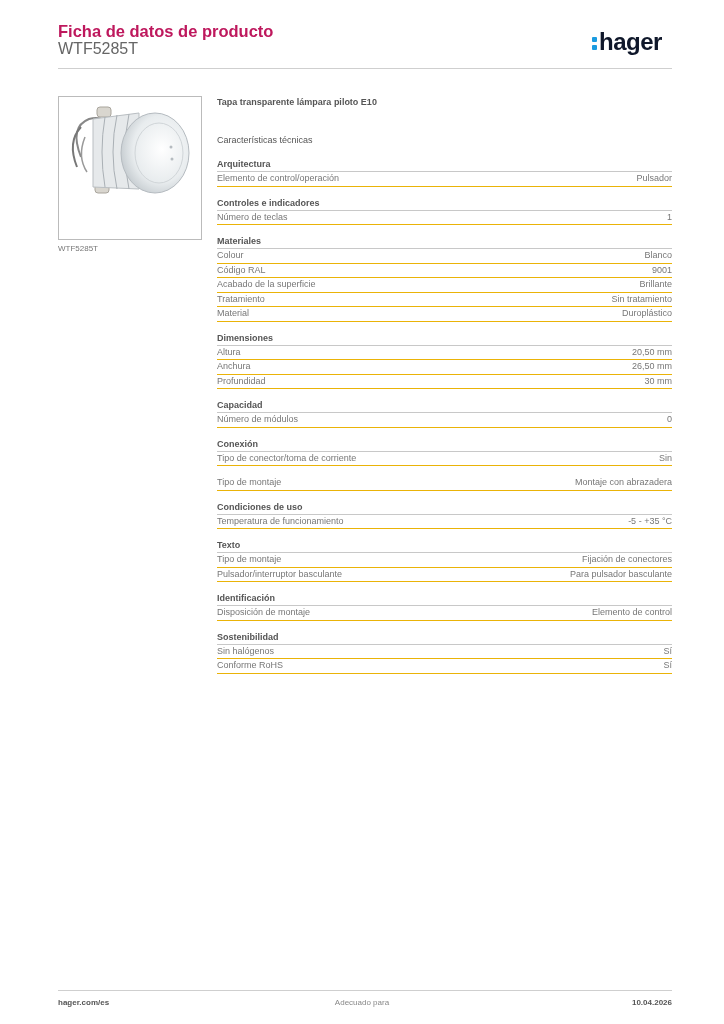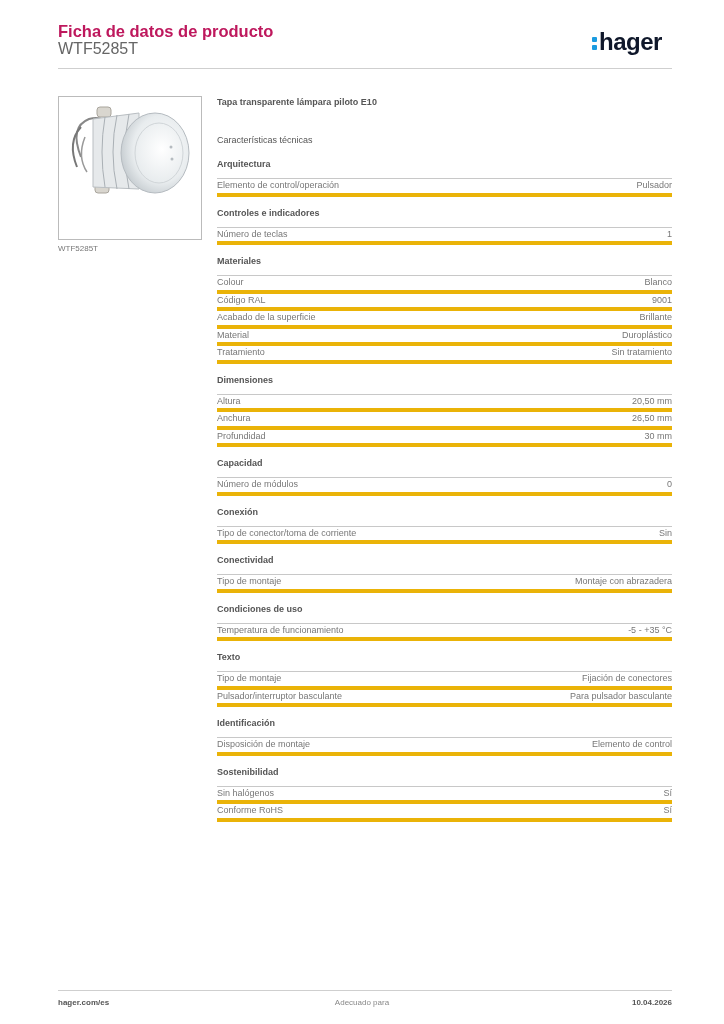--- a/index.html
+++ b/index.html
@@ -14,22 +14,22 @@
   .logo .dots::after { top:10px; }
   .header-rule { position:absolute; left:58px; right:52px; top:68px; height:1px; background:#cfcfcf; }
 
   .image-box { position:absolute; left:58px; top:96px; width:142px; height:142px; border:1px solid #bbb; background:#fff; overflow:hidden; }
   .image-caption { position:absolute; left:58px; top:244px; font-size:8px; color:#777; }
 
   .content { position:absolute; left:217px; width:455px; top:96px; }
   .subtitle { font-size:9px; font-weight:bold; color:#555; height:14px; line-height:12px; }
   .section-heading { font-size:9px; font-weight:normal; color:#555; margin-top:24px; height:14px; line-height:12px; }
   .group { margin-top:10px; }
-  .group-title { font-size:9px; font-weight:bold; color:#555; height:12px; line-height:12px; border-bottom:1px solid #c8c8c8; padding-bottom:8px; }
-  .row { display:flex; justify-content:space-between; font-size:9px; color:#777; height:13.5px; line-height:13px; border-bottom:4px solid #eab308; }
+  .group-title { font-size:9px; font-weight:bold; color:#555; height:12px; line-height:12px; border-bottom:1px solid #c8c8c8; padding-bottom:1px; }
+  .row { display:flex; justify-content:space-between; font-size:9px; color:#777; height:13.5px; line-height:13px; border-bottom:1px solid #eab308; }
   .row .k { white-space:nowrap; }
   .row .v { white-space:nowrap; text-align:right; }
 
   .footer-rule { position:absolute; left:58px; right:52px; top:990px; height:1px; background:#cfcfcf; }
   .footer-left { position:absolute; left:58px; top:998px; font-size:8px; font-weight:bold; color:#555;text-align:center; }
   .footer-center { position:absolute; left:0; right:0; top:998px; text-align:center; font-size:8px; color:#888; }
   .footer-right { position:absolute; right:52px; top:998px; font-size:8px; font-weight:bold; color:#555; }
 </style>
 </head>
 <body>
@@ -97,26 +97,26 @@
         </div>
         <div class="row">
           <span class="k">Código RAL</span>
           <span class="v">9001</span>
         </div>
         <div class="row">
           <span class="k">Acabado de la superficie</span>
           <span class="v">Brillante</span>
         </div>
         <div class="row">
+          <span class="k">Tratamiento</span>
+          <span class="v">Sin tratamiento</span>
+        </div>
+        <div class="row">
           <span class="k">Material</span>
           <span class="v">Duroplástico</span>
-        </div>
-        <div class="row">
-          <span class="k">Tratamiento</span>
-          <span class="v">Sin tratamiento</span>
         </div>
       </div>
       <div class="group">
         <div class="group-title">Dimensiones</div>
         <div class="row">
           <span class="k">Altura</span>
           <span class="v">20,50 mm</span>
         </div>
         <div class="row">
           <span class="k">Anchura</span>
@@ -135,21 +135,20 @@
         </div>
       </div>
       <div class="group">
         <div class="group-title">Conexión</div>
         <div class="row">
           <span class="k">Tipo de conector/toma de corriente</span>
           <span class="v">Sin</span>
         </div>
       </div>
       <div class="group">
-        <div class="group-title">Conectividad</div>
         <div class="row">
           <span class="k">Tipo de montaje</span>
           <span class="v">Montaje con abrazadera</span>
         </div>
       </div>
       <div class="group">
         <div class="group-title">Condiciones de uso</div>
         <div class="row">
           <span class="k">Temperatura de funcionamiento</span>
           <span class="v">-5 - +35 °C</span>

